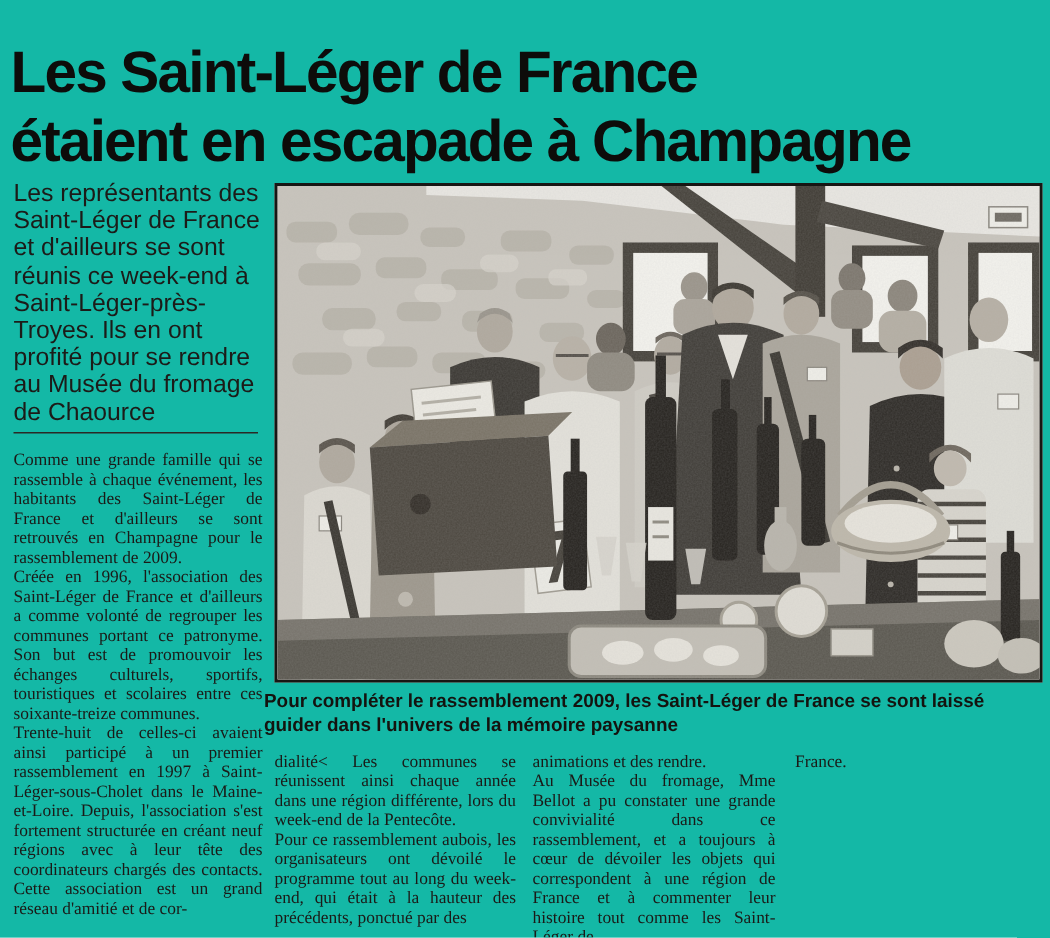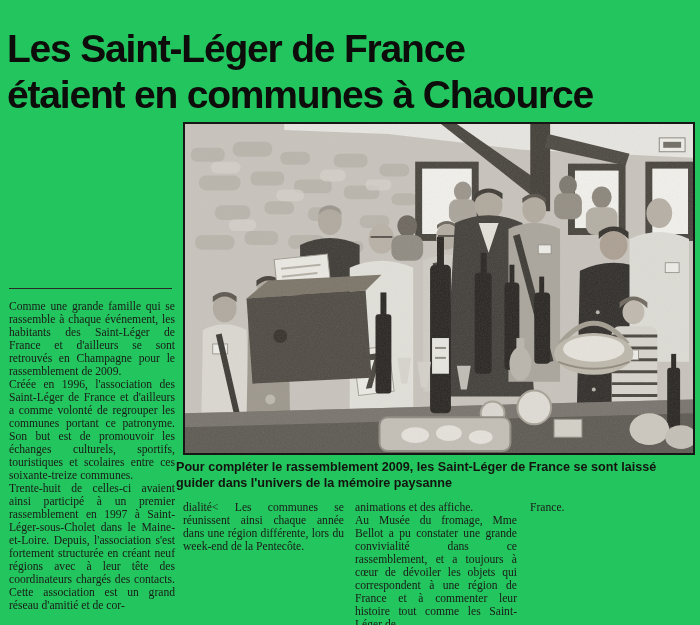--- a/index.html
+++ b/index.html
@@ -1,19 +1,19 @@
 <!DOCTYPE html>
 <html><head>
 <meta charset="utf-8">
 <style>
   html,body{margin:0;padding:0;}
   .page{
     position:relative;
     width:700px;height:625px;
-    background:#22c55e;
+    background:#14b8a6;
     overflow:hidden;
     font-family:"Liberation Sans",sans-serif;
     color:#161512;
   }
   .headline{
     position:absolute;left:7px;top:0px;width:690px;
     font-family:"Liberation Sans",sans-serif;
     font-weight:700;
     font-size:39px;line-height:46px;
     letter-spacing:-1.2px;
@@ -54,23 +54,24 @@
     color:#14130f;
   }
 </style>
 </head>
 <body>
 
 <div class="page">
 
   <h1 class="headline">
     <span style="display:block;">Les Saint-Léger de France</span>
-    <span style="display:block;">étaient en communes à Chaource</span>
+    <span style="display:block;">étaient en escapade à Champagne</span>
   </h1>
 
+  <div class="lede">Les représentants des Saint-Léger de France et d'ailleurs se sont réunis ce week-end à Saint-Léger-près-Troyes. Ils en ont profité pour se rendre au Musée du fromage de Chaource</div>
   <hr class="rule">
 
   <div class="bodycol" id="col1">
     <p>Comme une grande famille qui se rassemble à chaque événement, les habitants des Saint-Léger de France et d'ailleurs se sont retrouvés en Champagne pour le rassemblement de 2009.</p>
     <p>Créée en 1996, l'association des Saint-Léger de France et d'ailleurs a comme volonté de regrouper les communes portant ce patronyme. Son but est de promouvoir les échanges culturels, sportifs, touristiques et scolaires entre ces soixante-treize communes.</p>
     <p>Trente-huit de celles-ci avaient ainsi participé à un premier rassemblement en 1997 à Saint-Léger-sous-Cholet dans le Maine-et-Loire. Depuis, l'association s'est fortement structurée en créant neuf régions avec à leur tête des coordinateurs chargés des contacts. Cette association est un grand réseau d'amitié et de cor-</p>
   </div>
 
   <div class="photo-frame">
     <svg viewBox="0 0 512 332" preserveAspectRatio="none">
@@ -276,22 +277,23 @@
       </g>
 
       <rect width="512" height="332" filter="url(#grain)" opacity="0.45"></rect>
     </svg>
   </div>
 
   <div class="caption">Pour compléter le rassemblement 2009, les Saint-Léger de France se sont laissé guider dans l'univers de la mémoire paysanne</div>
 
   <div class="bodycol" id="col2">
     <p>dialité&lt; Les communes se réunissent ainsi chaque année dans une région différente, lors du week-end de la Pentecôte.</p>
+    <p>Pour ce rassemblement aubois, les organisateurs ont dévoilé le programme tout au long du week-end, qui était à la hauteur des précédents, ponctué par des</p>
   </div>
   <div class="bodycol" id="col3">
-    <p>animations et des affiche.</p>
+    <p>animations et des rendre.</p>
     <p>Au Musée du fromage, Mme Bellot a pu constater une grande convivialité dans ce rassemblement, et a toujours à cœur de dévoiler les objets qui correspondent à une région de France et à commenter leur histoire tout comme les Saint-Léger de</p>
   </div>
   <div class="bodycol" id="col4">
     <p>France.</p>
   </div>
 
 </div>
 
 </body></html>

